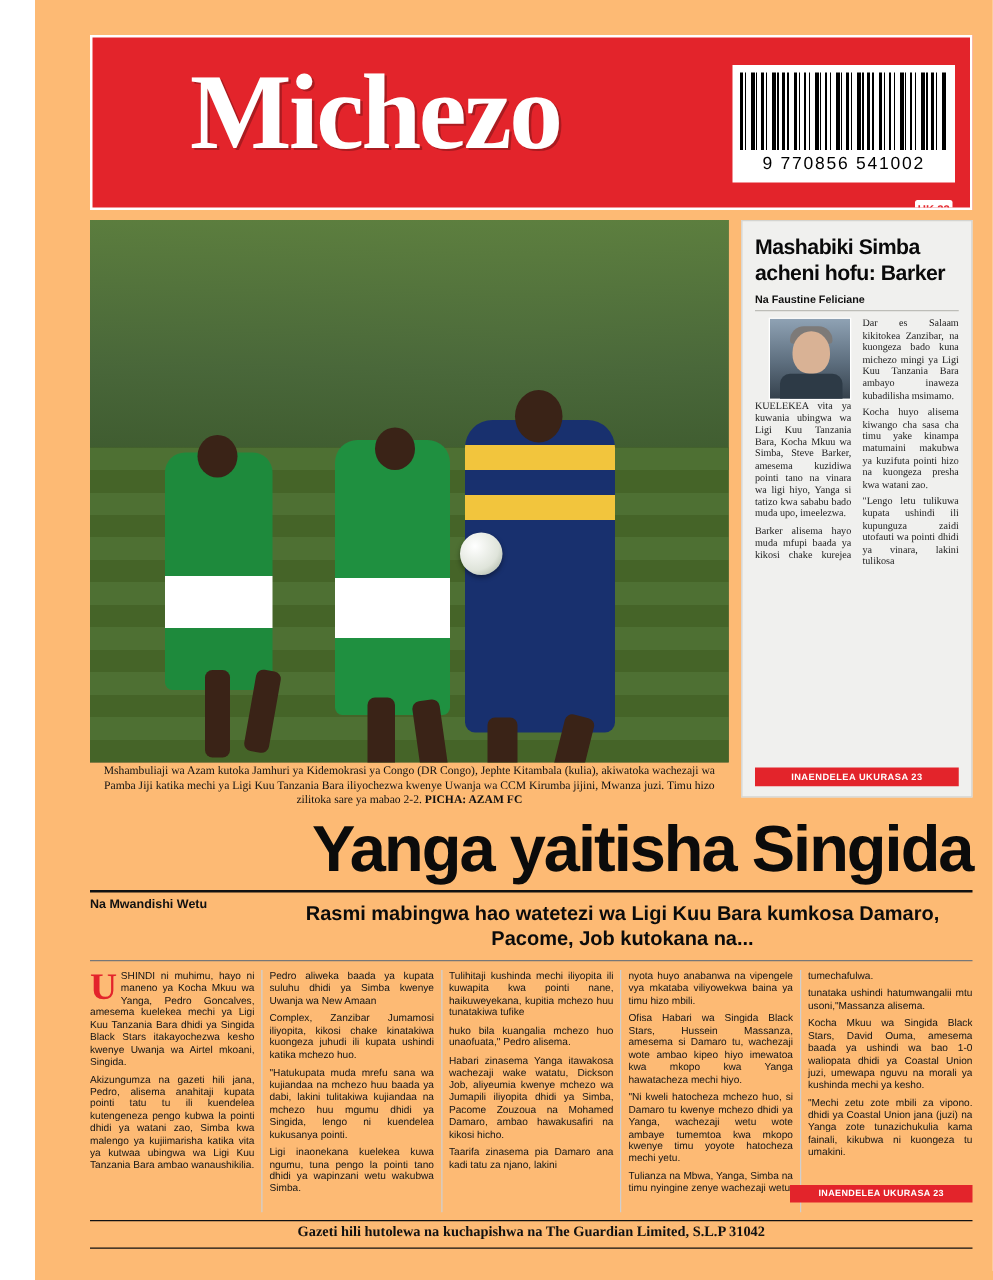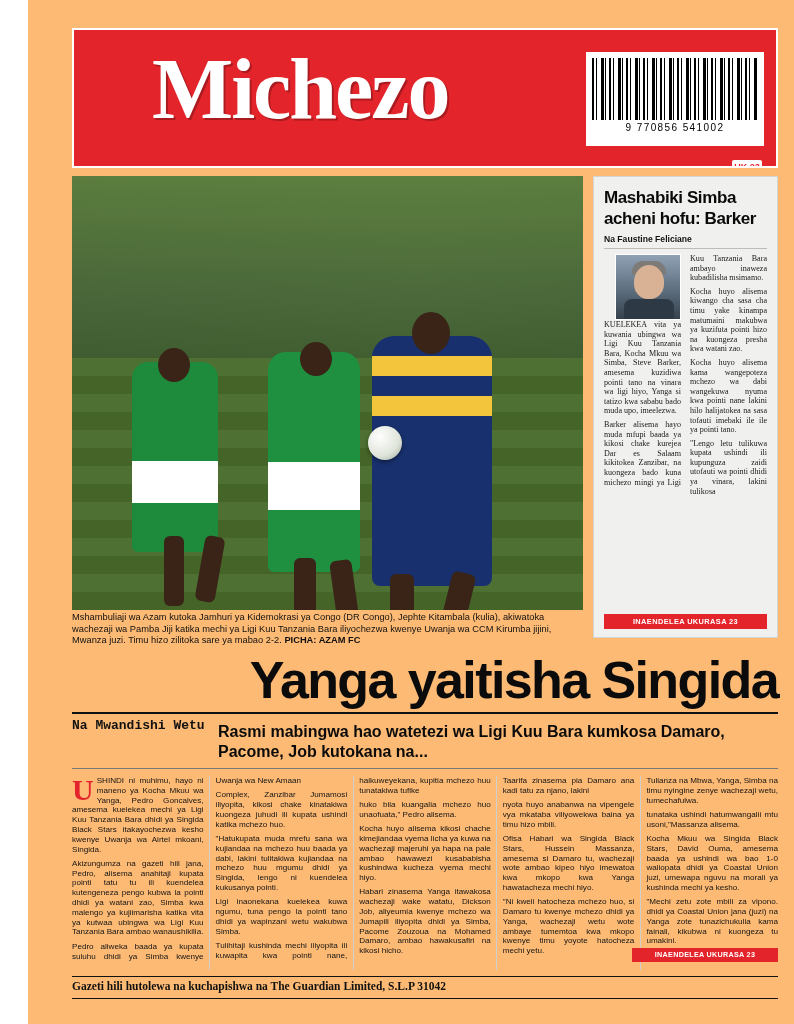--- a/index.html
+++ b/index.html
@@ -66,21 +66,21 @@
   .barcode-bars {
     height: 62px;
     width: 100%;
     background:
       repeating-linear-gradient(to right,
         #000 0 2px, #fff 2px 4px, #000 4px 5px, #fff 5px 9px,
         #000 9px 12px, #fff 12px 13px, #000 13px 14px, #fff 14px 17px);
   }
   .barcode-num {
     font-family: "Liberation Sans", sans-serif;
-    font-size: 10px;
+    font-size: 14px;
     letter-spacing: 1.4px;
     text-align: center;
     color: #000;
     margin-top: 2px;
   }
   .uk23 {
     position: absolute;
     right: 14px; top: 130px;
     width: 30px; height: 26px;
     background: #ffffff;
@@ -138,24 +138,25 @@
   .l2 { left: 128px; top: 360px; width: 20px; height: 66px; transform: rotate(10deg); }
   .l3 { left: 222px; top: 382px; width: 22px; height: 78px; }
   .l4 { left: 262px; top: 384px; width: 22px; height: 72px; transform: rotate(-8deg); }
   .l5 { left: 318px; top: 398px; width: 24px; height: 70px; }
   .l6 { left: 372px; top: 396px; width: 24px; height: 74px; transform: rotate(14deg); }
 
   .caption {
     position: absolute;
     left: 44px; top: 612px;
     width: 511px;
-    font-family: Liberation Sans, sans-serif;
+    font-family: Liberation Serif, serif;
     font-size: 9.3px;
     line-height: 11.6px;
     color: #111;
+    text-align: center;
   }
   .caption b { font-weight: bold; }
 
   
   .side {
     position: absolute;
     left: 565px; top: 176px;
     width: 185px; height: 462px;
     background: #f0f0ee;
     border: 1px solid #d4d4d0;
@@ -237,34 +238,35 @@
     font-weight: bold;
     font-size: 52px;
     line-height: 56px;
     letter-spacing: -1.6px;
     color: #0b0b0b;
     text-align: right;
   }
   .main-byline {
     position: absolute;
     left: 44px; top: 718px;
-    font-family: Liberation Mono, monospace;
-    font-weight: bold;
-    font-size: 13px;
+    font-family: Liberation Sans, sans-serif;
+    font-weight: bold;
+    font-size: 10px;
     color: #111;
   }
   .standfirst {
     position: absolute;
     left: 190px; top: 722px;
     width: 560px;
     font-family: "Liberation Sans", sans-serif;
     font-weight: bold;
     font-size: 16px;
     line-height: 20px;
     color: #0b0b0b;
+    text-align: center;
   }
   .rule-top {
     position: absolute; left: 44px; top: 712px; width: 706px; height: 2px; background: #111;
   }
   .rule-mid {
     position: absolute; left: 44px; top: 768px; width: 706px; height: 1px; background: #777;
   }
 
   
   .body-cols {
@@ -303,20 +305,21 @@
     letter-spacing: .3px;
     text-align: center;
     line-height: 14px;
   }
 
   
   .footer-rule-a { position: absolute; left: 44px; top: 976px; width: 706px; height: 1px; background: #111; }
   .footer {
     position: absolute;
     left: 44px; top: 980px; width: 706px;
+    text-align: center;
     font-family: "Liberation Serif", serif;
     font-weight: bold;
     font-size: 11.5px;
     color: #111;
   }
   .footer-rule-b { position: absolute; left: 44px; top: 998px; width: 706px; height: 1px; background: #111; }
 </style>
 </head>
 <body>
 
@@ -367,21 +370,20 @@
     <div class="side-byline">Na Faustine Feliciane</div>
     <div class="side-body">
       <div class="side-portrait">
         <div class="hair"></div>
         <div class="face"></div>
         <div class="body"></div>
       </div>
       <p>KUELEKEA vita ya kuwania ubingwa wa Ligi Kuu Tanzania Bara, Kocha Mkuu wa Simba, Steve Barker, amesema kuzidiwa pointi tano na vinara wa ligi hiyo, Yanga si tatizo kwa sababu bado muda upo, imeelezwa.</p>
       <p>Barker alisema hayo muda mfupi baada ya kikosi chake kurejea Dar es Salaam kikitokea Zanzibar, na kuongeza bado kuna michezo mingi ya Ligi Kuu Tanzania Bara ambayo inaweza kubadilisha msimamo.</p>
       <p>Kocha huyo alisema kiwango cha sasa cha timu yake kinampa matumaini makubwa ya kuzifuta pointi hizo na kuongeza presha kwa watani zao.</p>
-      <p>Kocha huyo alisema kama wangepoteza mchezo wa dabi wangekuwa nyuma kwa pointi nane lakini hilo halijatokea na sasa tofauti imebaki ile ile ya pointi tano.</p>
       <p>"Lengo letu tulikuwa kupata ushindi ili kupunguza zaidi utofauti wa pointi dhidi ya vinara, lakini tulikosa</p>
     </div>
     <div class="side-cont">INAENDELEA UKURASA 23</div>
   </div>
 
   <div class="big-headline">Yanga yaitisha Singida</div>
   <div class="rule-top"></div>
   <div class="main-byline">Na Mwandishi Wetu</div>
   <div class="standfirst">Rasmi mabingwa hao watetezi wa Ligi Kuu Bara kumkosa Damaro, Pacome, Job kutokana na...</div>
   <div class="rule-mid"></div>
@@ -390,21 +392,20 @@
     <p class="dropcap">USHINDI ni muhimu, hayo ni maneno ya Kocha Mkuu wa Yanga, Pedro Goncalves, amesema kuelekea mechi ya Ligi Kuu Tanzania Bara dhidi ya Singida Black Stars itakayochezwa kesho kwenye Uwanja wa Airtel mkoani, Singida.</p>
     <p>Akizungumza na gazeti hili jana, Pedro, alisema anahitaji kupata pointi tatu tu ili kuendelea kutengeneza pengo kubwa la pointi dhidi ya watani zao, Simba kwa malengo ya kujiimarisha katika vita ya kutwaa ubingwa wa Ligi Kuu Tanzania Bara ambao wanaushikilia.</p>
     <p>Pedro aliweka baada ya kupata suluhu dhidi ya Simba kwenye Uwanja wa New Amaan</p>
 
     <p>Complex, Zanzibar Jumamosi iliyopita, kikosi chake kinatakiwa kuongeza juhudi ili kupata ushindi katika mchezo huo.</p>
     <p>"Hatukupata muda mrefu sana wa kujiandaa na mchezo huu baada ya dabi, lakini tulitakiwa kujiandaa na mchezo huu mgumu dhidi ya Singida, lengo ni kuendelea kukusanya pointi.</p>
     <p>Ligi inaonekana kuelekea kuwa ngumu, tuna pengo la pointi tano dhidi ya wapinzani wetu wakubwa Simba.</p>
     <p>Tulihitaji kushinda mechi iliyopita ili kuwapita kwa pointi nane, haikuweyekana, kupitia mchezo huu tunatakiwa tufike</p>
 
     <p>huko bila kuangalia mchezo huo unaofuata," Pedro alisema.</p>
-    <p>Kocha huyo alisema kikosi chache kimejiandaa vyema licha ya kuwa na wachezaji majeruhi ya hapa na pale ambao hawawezi kusababisha kushindwa kucheza vyema mechi hiyo.</p>
     <p>Habari zinasema Yanga itawakosa wachezaji wake watatu, Dickson Job, aliyeumia kwenye mchezo wa Jumapili iliyopita dhidi ya Simba, Pacome Zouzoua na Mohamed Damaro, ambao hawakusafiri na kikosi hicho.</p>
     <p>Taarifa zinasema pia Damaro ana kadi tatu za njano, lakini</p>
 
     <p>nyota huyo anabanwa na vipengele vya mkataba viliyowekwa baina ya timu hizo mbili.</p>
     <p>Ofisa Habari wa Singida Black Stars, Hussein Massanza, amesema si Damaro tu, wachezaji wote ambao kipeo hiyo imewatoa kwa mkopo kwa Yanga hawatacheza mechi hiyo.</p>
     <p>"Ni kweli hatocheza mchezo huo, si Damaro tu kwenye mchezo dhidi ya Yanga, wachezaji wetu wote ambaye tumemtoa kwa mkopo kwenye timu yoyote hatocheza mechi yetu.</p>
     <p>Tulianza na Mbwa, Yanga, Simba na timu nyingine zenye wachezaji wetu, tumechafulwa.</p>
 
     <p>tunataka ushindi hatumwangalii mtu usoni,"Massanza alisema.</p>
     <p>Kocha Mkuu wa Singida Black Stars, David Ouma, amesema baada ya ushindi wa bao 1-0 waliopata dhidi ya Coastal Union juzi, umewapa nguvu na morali ya kushinda mechi ya kesho.</p>

